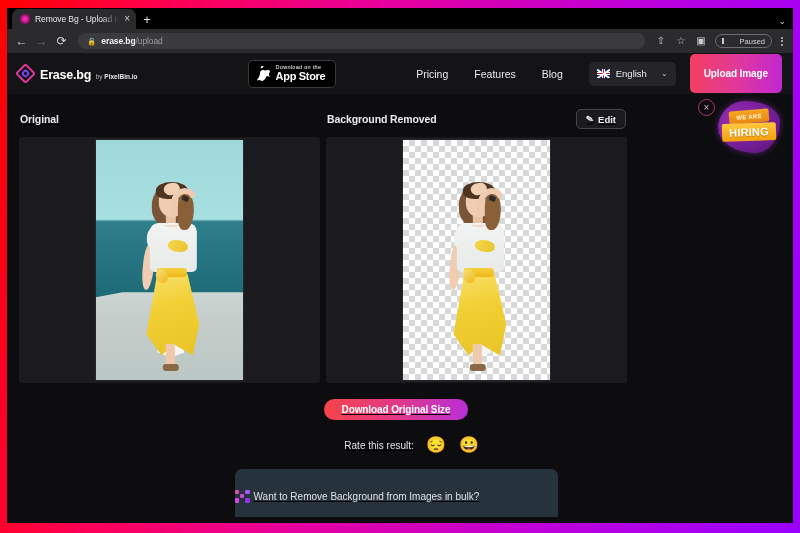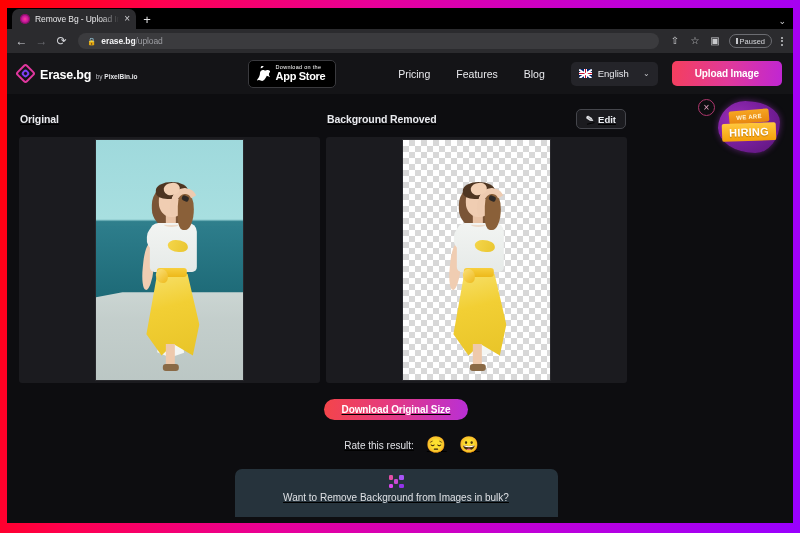--- a/index.html
+++ b/index.html
@@ -59,21 +59,21 @@
   .nav-btn.dim { color: #6a6b70; }
   .omnibox {
     flex: 1; height: 16px; background: #3b3b3e; border-radius: 9px;
     display: flex; align-items: center; gap: 5px; padding: 0 9px; margin: 0 3px;
   }
   .lock-icon { font-size: 7.5px; color: #c3c4c8; }
   .url { font-size: 8.5px; color: #f2f2f4; letter-spacing: -0.1px; }
   .url .path { color: #9c9da2; text-align: right; }
   .tb-icon { color: #c9cacd; font-size: 10px; width: 13px; text-align: center; line-height: 1; }
   .paused-chip {
-    display: flex; align-items: center; gap: 2px; height: 14px;
+    display: flex; align-items: center; gap: 16px; height: 14px;
     border: 1px solid #6c6d72; border-radius: 8px; padding: 0 6px;
   }
   .paused-bar { width: 2px; height: 6px; background: #c8c9cd; }
   .paused-text { font-size: 7.5px; color: #d6d7db; }
   .kebab { display: flex; flex-direction: column; gap: 1.5px; padding: 0 2px; }
   .kebab i { width: 2px; height: 2px; border-radius: 50%; background: #c9cacd; display: block; }
 
   
   #page { height: 470px; background: #0d0d10; position: relative; overflow: hidden; }
 
@@ -129,21 +129,21 @@
   }
   .flag em {
     position: absolute; inset: 0;
     background:
       linear-gradient(to bottom, transparent 43%, #c8102e 43%, #c8102e 57%, transparent 57%),
       linear-gradient(to right, transparent 43%, #c8102e 43%, #c8102e 57%, transparent 57%);
   }
   .lang-text { font-size: 9.5px; color: #e9eaee; }
   .chev { font-size: 8px; color: #c3c4c9; margin-left: 8px; }
   .upload-btn {
-    margin-left: 14px; height: 25px; padding: 0 23px; border-radius: 5px;
+    margin-left: 14px; height: 39px; padding: 0 14px; border-radius: 5px;
     background: linear-gradient(95deg, #f43f5e 0%, #e0399b 52%, #c026d3 100%);
     display: flex; align-items: center; justify-content: center;
     font-size: 10px; color: #fff; font-weight: 700; letter-spacing: -0.1px;
   }
 
   
   .close-circle {
     position: absolute; right: 78px; top: 46px; width: 17px; height: 17px;
     border-radius: 50%; border: 1px solid #b0376e; color: #e8a6c6;
     display: flex; align-items: center; justify-content: center;
@@ -265,21 +265,21 @@
     font-size: 10px; color: #fff; font-weight: 700; letter-spacing: -0.1px;
   }
 
   .rate-wrap { display: flex; align-items: center; justify-content: center; gap: 13px; margin-top: 17px; margin-left: 32px; }
   .rate-label { font-size: 10px; color: #dfe0e5; }
   .emoji { font-size: 16px; line-height: 1; }
 
   .bulk-banner {
     margin: 16px auto 0; width: 323px; height: 48px;
     background: #26333c; border-radius: 7px 7px 0 0;
-    display: flex; flex-direction: column; align-items: center; padding-top: 6px; gap: 4px;
+    display: flex; flex-direction: row; align-items: center; padding-top: 6px; gap: 4px;
   }
   .bulk-dots { position: relative; width: 15px; height: 13px; }
   .bulk-dots i { position: absolute; width: 4.5px; height: 4.5px; border-radius: 1.2px; display: block; }
   .bulk-dots i:nth-child(1) { left: 0; top: 0; background: #e44fa8; }
   .bulk-dots i:nth-child(2) { right: 0; top: 0; background: #a855f7; }
   .bulk-dots i:nth-child(3) { left: 5.2px; top: 4.2px; background: #c94bd4; }
   .bulk-dots i:nth-child(4) { left: 0; bottom: 0; background: #d946ef; }
   .bulk-dots i:nth-child(5) { right: 0; bottom: 0; background: #9333ea; }
   .bulk-text { font-size: 10px; color: #dde0e4; }
 </style>

